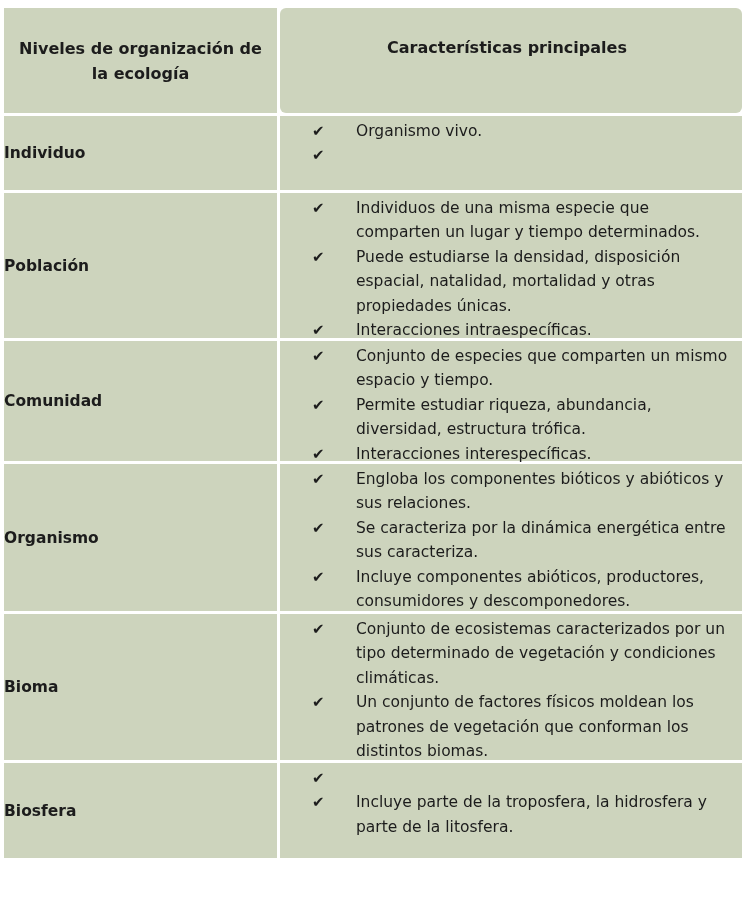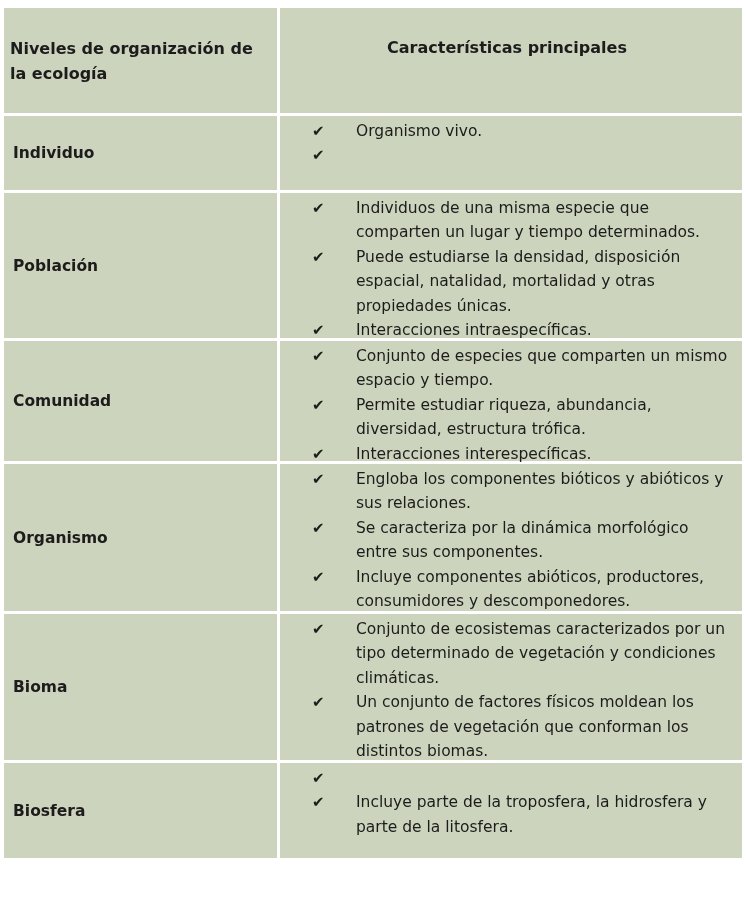--- a/index.html
+++ b/index.html
@@ -1,24 +1,24 @@
 <!DOCTYPE html>
 <html><head>
 <meta charset="utf-8">
 <style>
   html, body { margin: 0; padding: 0; background: #ffffff; }
   body { width: 746px; height: 900px; position: relative; overflow: hidden;
          font-family: "DejaVu Sans", sans-serif; color: #1c1c1c; }
   .table { position: absolute; left: 4px; top: 8px; width: 738px; }
   .row { display: flex; margin-bottom: 3px; }
   .cell { background: #cdd4bd; box-sizing: border-box; }
-  .left { width: 273px; margin-right: 3px; display: flex; align-items: center; padding-left: 9px; }
+  .left { width: 273px; margin-right: 3px; display: flex; align-items: center; }
   .right { width: 462px; padding: 3px 8px 3px 0; }
-  .head .left { justify-content: center; text-align: left; padding: 0 6px; font-weight: bold; font-size: 16px; line-height: 25px; }
-  .head .right { display: flex; justify-content: center; align-items: flex-start; padding-top: 30px; font-weight: bold; font-size: 16px; }
+  .head .left { justify-content: center; text-align: center; padding: 0 6px; font-weight: bold; font-size: 16px; line-height: 25px; }
+  .head .right { display: flex; justify-content: center; align-items: flex-start; padding-top: 30px; font-weight: bold; font-size: 16px; border-radius: 6px; }
   .level { font-weight: bold; font-size: 15.5px; }
   ul { list-style: none; margin: 0; padding: 0; }
   li { display: flex; font-size: 15.5px; line-height: 24.4px; }
   .check { width: 32px; flex: 0 0 32px; text-align: left; padding-left: 32px; box-sizing: content-box; font-size: 15px; }
   .txt { flex: 1; padding-left: 12px; }
   .footer { position: absolute; left: 8px; top: 870px; font-size: 15.5px; font-weight: normal; color: #7f1d1d; letter-spacing: 0.3px; margin-top: 40px; }
 </style>
 </head>
 <body>
 
@@ -91,21 +91,21 @@
           <span class="level">Organismo</span>
         </div>
         <div class="cell right">
           <ul>
             <li>
               <span class="check">✔</span>
               <span class="txt">Engloba los componentes bióticos y abióticos y sus relaciones.</span>
             </li>
             <li>
               <span class="check">✔</span>
-              <span class="txt">Se caracteriza por la dinámica morfológico entre sus componentes.</span>
+              <span class="txt">Se caracteriza por la dinámica energética entre sus caracteriza.</span>
             </li>
             <li>
               <span class="check">✔</span>
               <span class="txt">Incluye componentes abióticos, productores, consumidores y descomponedores.</span>
             </li>
           </ul>
         </div>
       </div>
       <div class="row" style="height: 146px;">
         <div class="cell left">

